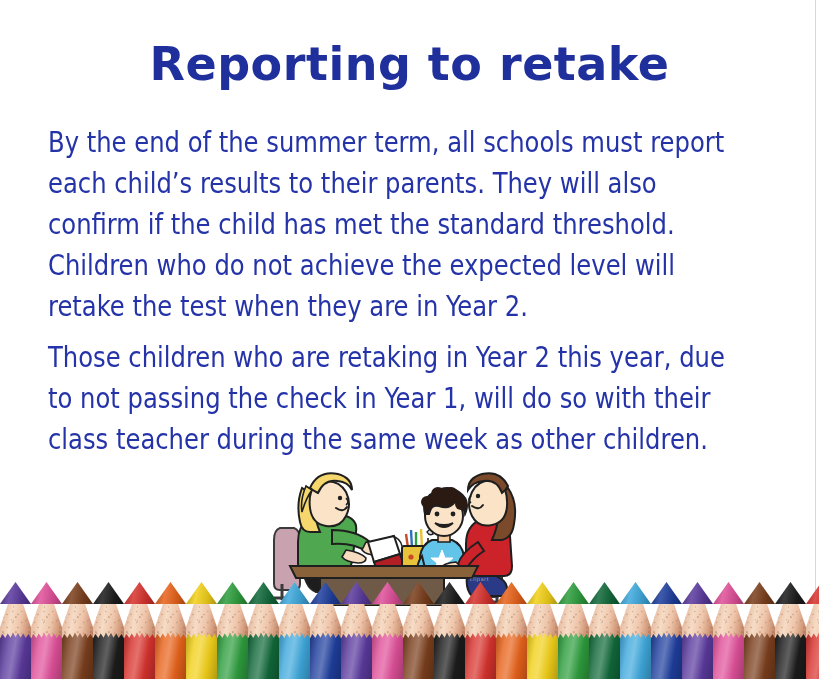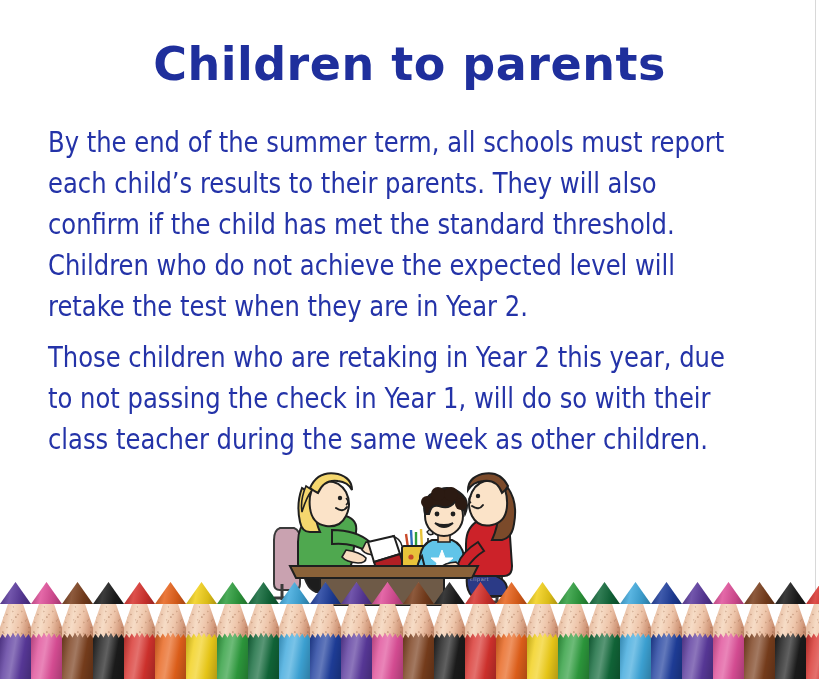--- a/index.html
+++ b/index.html
@@ -159,21 +159,21 @@
       rgba(0,0,0,.30) 100%);
   }
 </style>
 </head>
 <body>
 
 <div class="slide">
 
   <div class="slide-edge-right"></div>
 
-  <div class="title">Children to parents</div>
+  <div class="title">Reporting to retake</div>
 
   <div class="body-text">
     <p class="para">By the end of the summer term, all schools must report each child’s results to their parents. They will also confirm if the child has met the standard threshold. Children who do not achieve the expected level will retake the test when they are in Year 2.</p>
     <p class="para">Those children who are retaking in Year 2 this year, due to not passing the check in Year 1, will do so with their class teacher during the same week as other children.</p>
   </div>
 
   <div class="illustration">
     <svg width="262" height="148" viewBox="0 0 262 148" xmlns="http://www.w3.org/2000/svg">
 
       <g>

